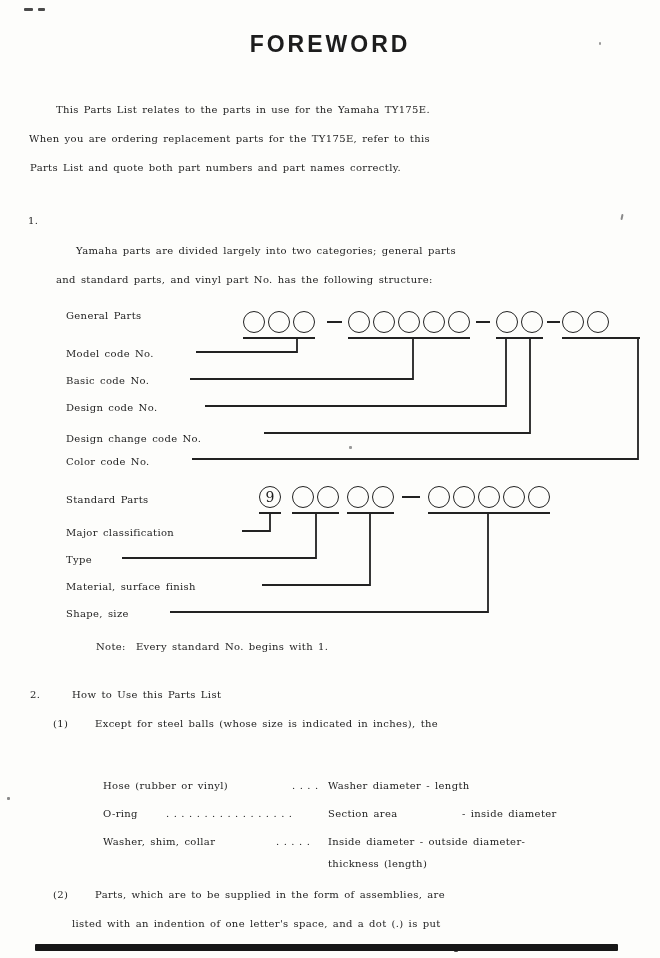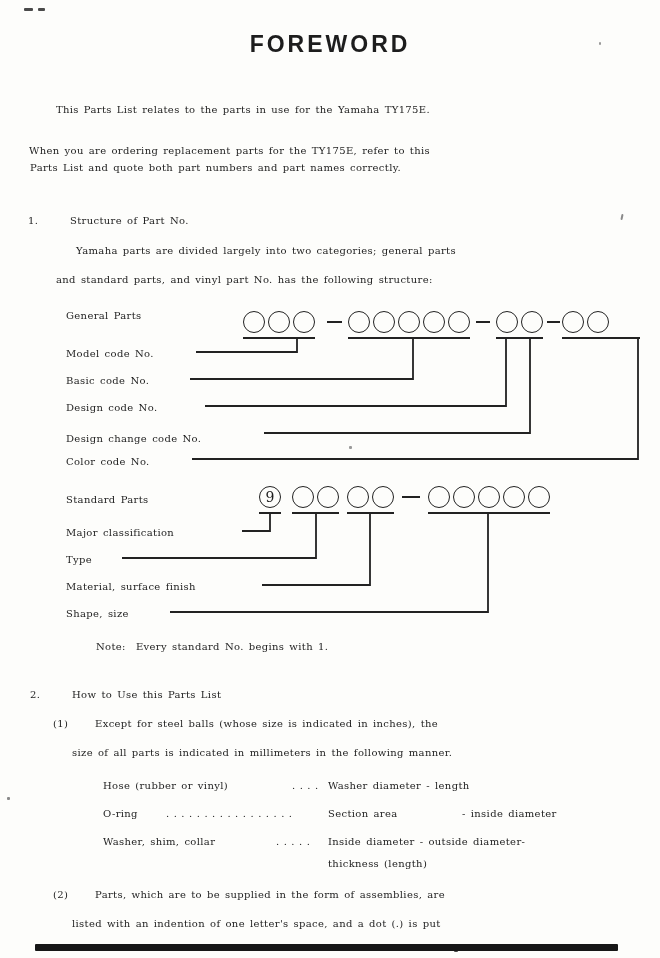--- a/index.html
+++ b/index.html
@@ -68,25 +68,24 @@
   <div class="speck" style="left:599px;top:42px;width:2px;height:3px;background:#999;"></div>
   <div class="speck" style="left:621px;top:214px;width:2px;height:6px;background:#8a8a8a;transform:rotate(12deg);"></div>
   <div class="speck" style="left:349px;top:446px;width:3px;height:3px;background:#9a9a9a;"></div>
   <div class="speck" style="left:7px;top:797px;width:3px;height:3px;background:#8a8a8a;"></div>
   <div class="speck" style="left:454px;top:948px;width:4px;height:4px;background:#4a4a4a;"></div>
   <div class="barslab" style="left:35px;top:944px;width:583px;height:7px;"></div>
 
   <div class="title">FOREWORD</div>
 
   <div class="t" style="left:56px;top:100px;">This Parts List relates to the parts in use for the Yamaha TY175E.</div>
-  <div class="t" style="left:29px;top:129px;margin-top:12px;">When you are ordering replacement parts for the TY175E, refer to this</div>
+  <div class="t" style="left:29px;top:129px;">When you are ordering replacement parts for the TY175E, refer to this</div>
   <div class="t" style="left:30px;top:158px;">Parts List and quote both part numbers and part names correctly.</div>
 
   <div class="t" style="left:28px;top:211px;">1.</div>
-  <div class="t" style="left:70px;top:211px;">Structure of Part No.</div>
   <div class="t" style="left:76px;top:241px;">Yamaha parts are divided largely into two categories; general parts</div>
   <div class="t" style="left:56px;top:270px;">and standard parts, and vinyl part No. has the following structure:</div>
 
   <div class="t" style="left:66px;top:306px;">General Parts</div>
   <div class="cgroup" style="left:243px;top:311px;">
       <span class="circle"></span>
       <span class="circle"></span>
       <span class="circle"></span>
     </div>
   <div class="dash" style="left:327px;top:321px;width:15px;"></div>
@@ -152,21 +151,20 @@
     <path d="M122,558 H316 V513"></path>
     <path d="M262,585 H370 V513"></path>
     <path d="M170,612 H488 V513"></path>
   </svg>
 
   <div class="t" style="left:30px;top:685px;">2.</div>
   <div class="t" style="left:72px;top:685px;">How to Use this Parts List</div>
 
   <div class="t" style="left:53px;top:714px;">(1)</div>
   <div class="t" style="left:95px;top:714px;">Except for steel balls (whose size is indicated in inches), the</div>
-  <div class="t" style="left:72px;top:743px;">size of all parts is indicated in millimeters in the following manner.</div>
 
   <div class="t" style="left:103px;top:776px;">Hose (rubber or vinyl)</div>
   <div class="t" style="left:292px;top:776px;letter-spacing:4.5px;">....</div>
   <div class="t" style="left:328px;top:776px;">Washer diameter - length</div>
 
   <div class="t" style="left:103px;top:804px;">O-ring</div>
   <div class="t" style="left:166px;top:804px;letter-spacing:4.5px;">.................</div>
   <div class="t" style="left:328px;top:804px;">Section area</div>
   <div class="t" style="left:462px;top:804px;">- inside diameter</div>
 

